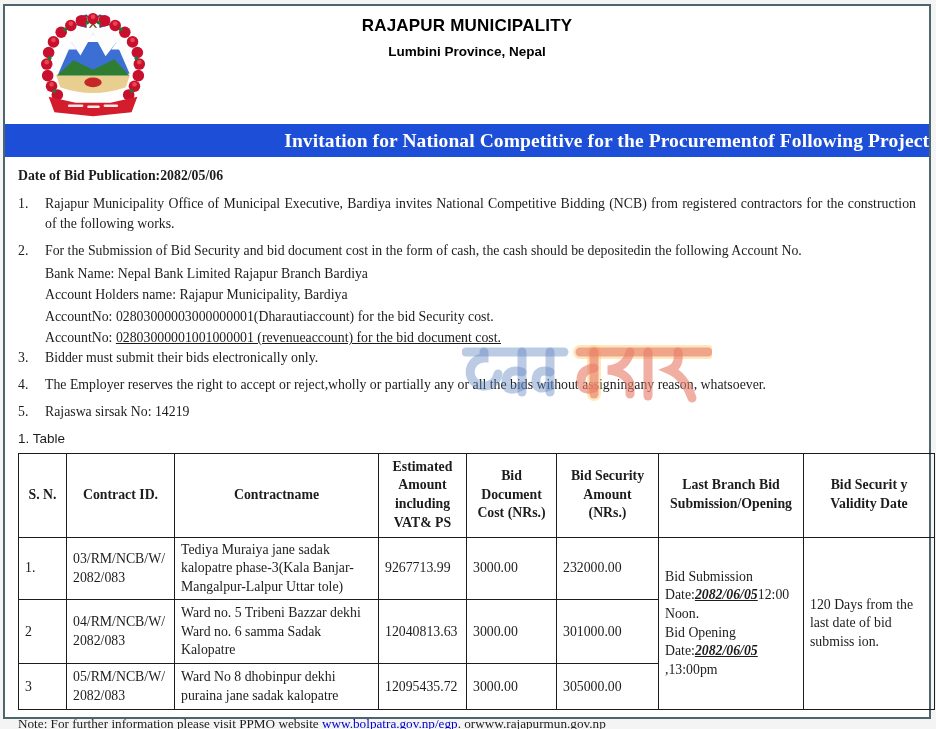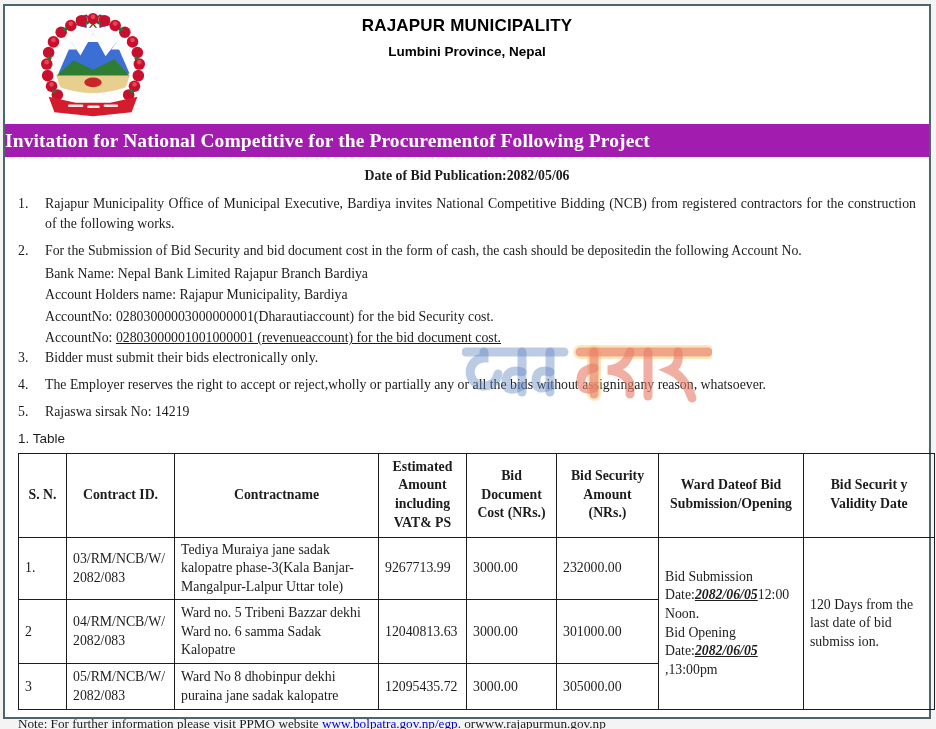--- a/index.html
+++ b/index.html
@@ -16,28 +16,28 @@
   
   .header { position:relative; height:118px; }
   .emblem { position:absolute; left:30px; top:6px; width:116px; height:108px; }
   .titles { text-align:center; padding-top:10px; font-family:"Liberation Sans", sans-serif; color:#000000; }
   .t1 { font-size:17px; font-weight:bold; letter-spacing:.2px; }
   .t2 { font-size:25px; font-weight:bold; margin-top:7px; letter-spacing:.2px; }
   .t3 { font-size:16px; font-weight:bold; margin-top:9px; }
   .t4 { font-size:13.5px; font-weight:bold; margin-top:8px;text-align:center; }
   
   .banner {
-    height:33px; background:#a21caf; color:#ffffff;
-    display:flex; align-items:center; justify-content:flex-start;
+    height:33px; background:#1d4ed8; color:#ffffff;
+    display:flex; align-items:center; justify-content:flex-end;
     font-family:"Liberation Serif", serif; font-weight:bold; font-size:19.5px;
     letter-spacing:.1px;
   }
   
   .content { padding:6px 13px 0 13px; font-size:13.8px; line-height:1.5; }
-  .pubdate { text-align:center; font-weight:bold; margin:3px 0 7px 0; }
+  .pubdate { font-weight:bold; margin:3px 0 7px 0; }
   .oli { display:flex; margin-bottom:6px; }
   .oli .num { width:27px; flex:0 0 27px; }
   .oli .txt { flex:1; text-align:justify; }
   .subline { margin-left:27px; line-height:1.55; }
   .u { text-decoration:underline; }
   .tcaption { text-align:left; font-family:"Liberation Sans", sans-serif; font-size:13.5px; margin:7px 0 3px 0; }
   
   table.bids { border-collapse:collapse; width:916px; margin:0 auto; table-layout:fixed; }
   table.bids th, table.bids td { border:1.2px solid #1c1c1c; padding:3px 6px; vertical-align:middle; }
   table.bids th { font-weight:bold; text-align:center; font-size:13.8px; line-height:1.35; }
@@ -185,21 +185,21 @@
             <col style="width:131px">
         </colgroup>
         <tbody>
             <tr class="hrow">
           <th>S. N.</th>
           <th>Contract ID.</th>
           <th>Contractname</th>
           <th>Estimated Amount including VAT&amp; PS</th>
           <th>Bid Document Cost (NRs.)</th>
           <th>Bid Security Amount (NRs.)</th>
-          <th>Ward Dateof Bid Submission/Opening</th>
+          <th>Last Branch Bid Submission/Opening</th>
           <th>Bid Securit y Validity Date</th>
         </tr>
         <tr class="r1">
           <td>1.</td>
           <td>03/RM/NCB/W/ 2082/083</td>
           <td>Tediya Muraiya jane sadak kalopatre phase-3(Kala Banjar-Mangalpur-Lalpur Uttar tole)</td>
           <td>9267713.99</td>
           <td>3000.00</td>
           <td>232000.00</td>
           <td class="subm" rowspan="3">

